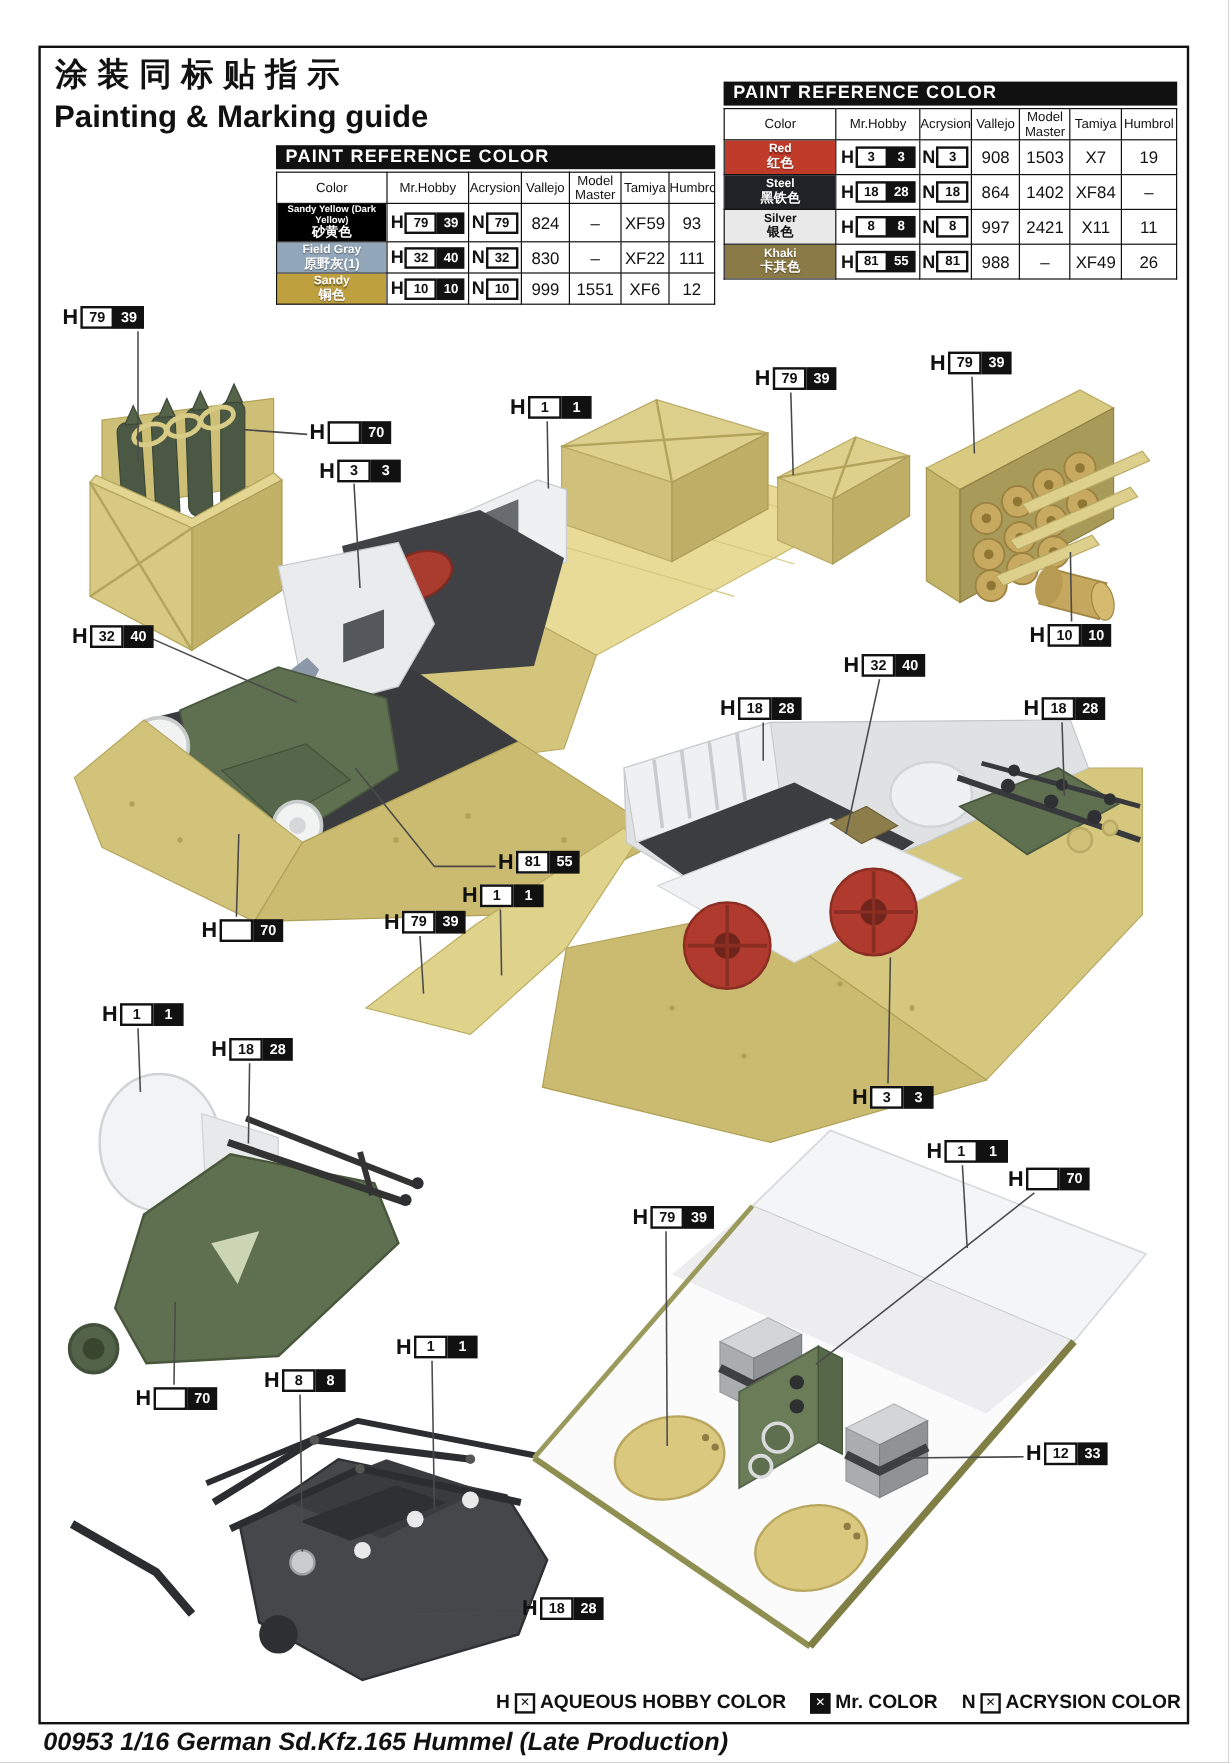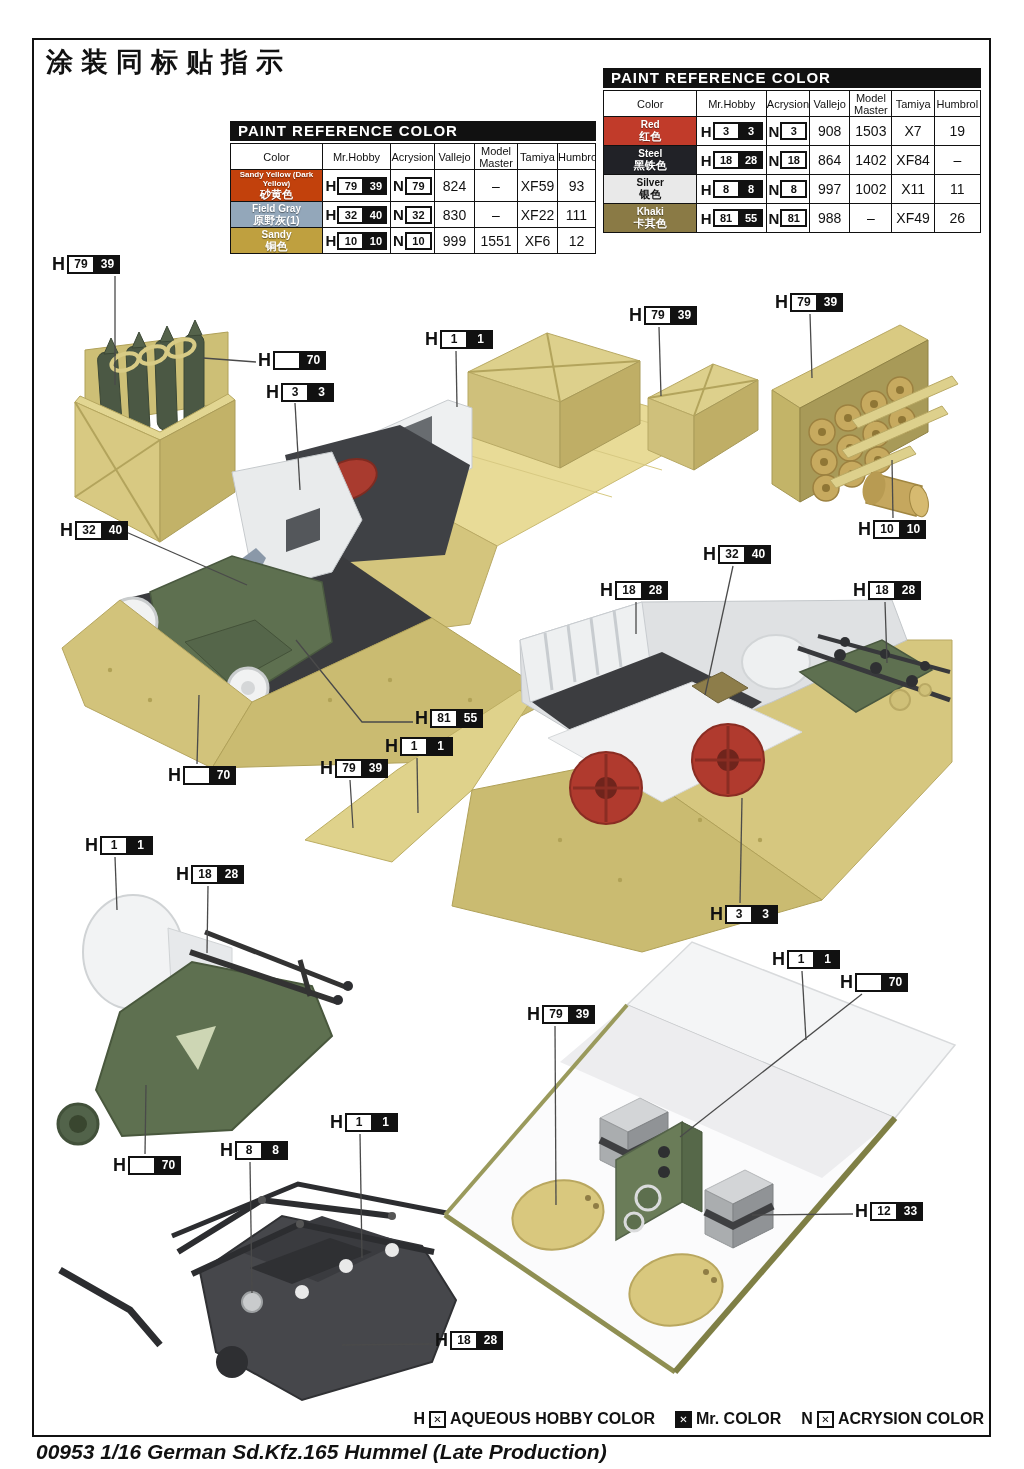--- a/index.html
+++ b/index.html
@@ -52,20 +52,21 @@
           font-size:10px;line-height:13px;text-align:center;font-weight:bold;}
   .lg-box.solid{background:#111;color:#fff;}
 </style>
 </head>
 <body>
 
 <div class="page">
   <div class="frame"></div>
 
   <div class="title-cn">涂装同标贴指示</div>
+  <div class="title-en">Painting &amp; Marking guide</div>
 
   <svg class="art" width="1024" height="1469" viewBox="0 0 1024 1469">
 
     <g>
       <polygon points="85,350 228,332 228,402 85,425" fill="#cdbf76" stroke="#b0a158" stroke-width="1"></polygon>
       <g fill="#4b5844" stroke="#3c4836" stroke-width="1">
         <rect x="100" y="352" width="20" height="84" rx="8" transform="rotate(-4 110 394)"></rect>
         <rect x="128" y="346" width="20" height="88" rx="8" transform="rotate(-3 138 390)"></rect>
         <rect x="156" y="340" width="20" height="90" rx="8" transform="rotate(-2 166 385)"></rect>
         <rect x="184" y="334" width="20" height="92" rx="8"></rect>
@@ -348,21 +349,21 @@
           <tr>
             <th>Color</th>
             <th>Mr.Hobby</th>
             <th>Acrysion</th>
             <th>Vallejo</th>
             <th>Model Master</th>
             <th>Tamiya</th>
             <th>Humbrol</th>
           </tr>
           <tr>
-            <td class="color-cell" style="background:#c2410c;color:#ffffff;text-shadow:0 1px 1px rgba(0,0,0,.45);">
+            <td class="color-cell" style="background:#000000;color:#ffffff;text-shadow:0 1px 1px rgba(0,0,0,.45);">
               <div class="en sm">Sandy Yellow (Dark Yellow)</div>
               <div class="cn">砂黄色</div>
             </td>
             <td>
               <span class="mrwrap">
                 <span class="hl">H</span>
                 <span class="t-open">79</span>
                 <span class="t-solid">39</span>
               </span>
             </td>
@@ -506,21 +507,21 @@
                 <span class="t-solid">8</span>
               </span>
             </td>
             <td>
               <span class="mrwrap">
                 <span class="hl">N</span>
                 <span class="t-open">8</span>
               </span>
             </td>
             <td class="val">997</td>
-            <td class="val">1002</td>
+            <td class="val">2421</td>
             <td class="val">X11</td>
             <td class="val">11</td>
           </tr>
           <tr>
             <td class="color-cell" style="background:#8a7a45;color:#ffffff;text-shadow:0 1px 1px rgba(0,0,0,.45);">
               <div class="en">Khaki</div>
               <div class="cn">卡其色</div>
             </td>
             <td>
               <span class="mrwrap">

